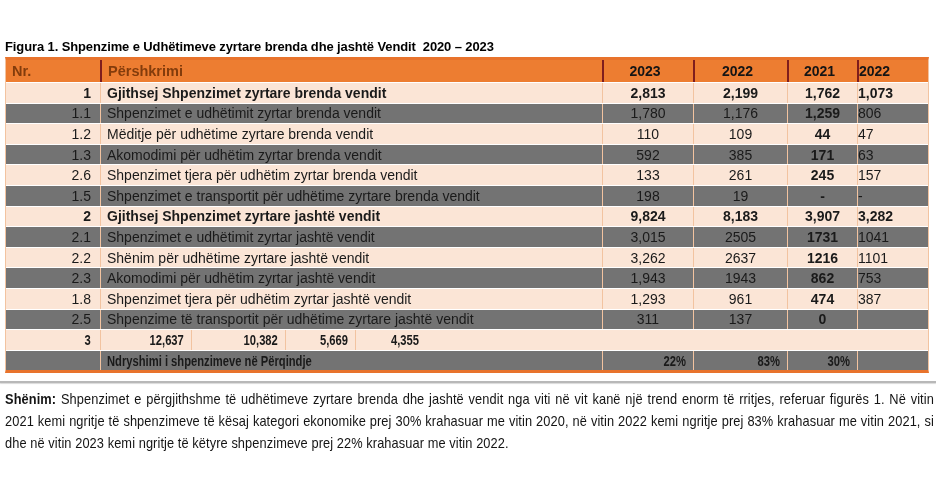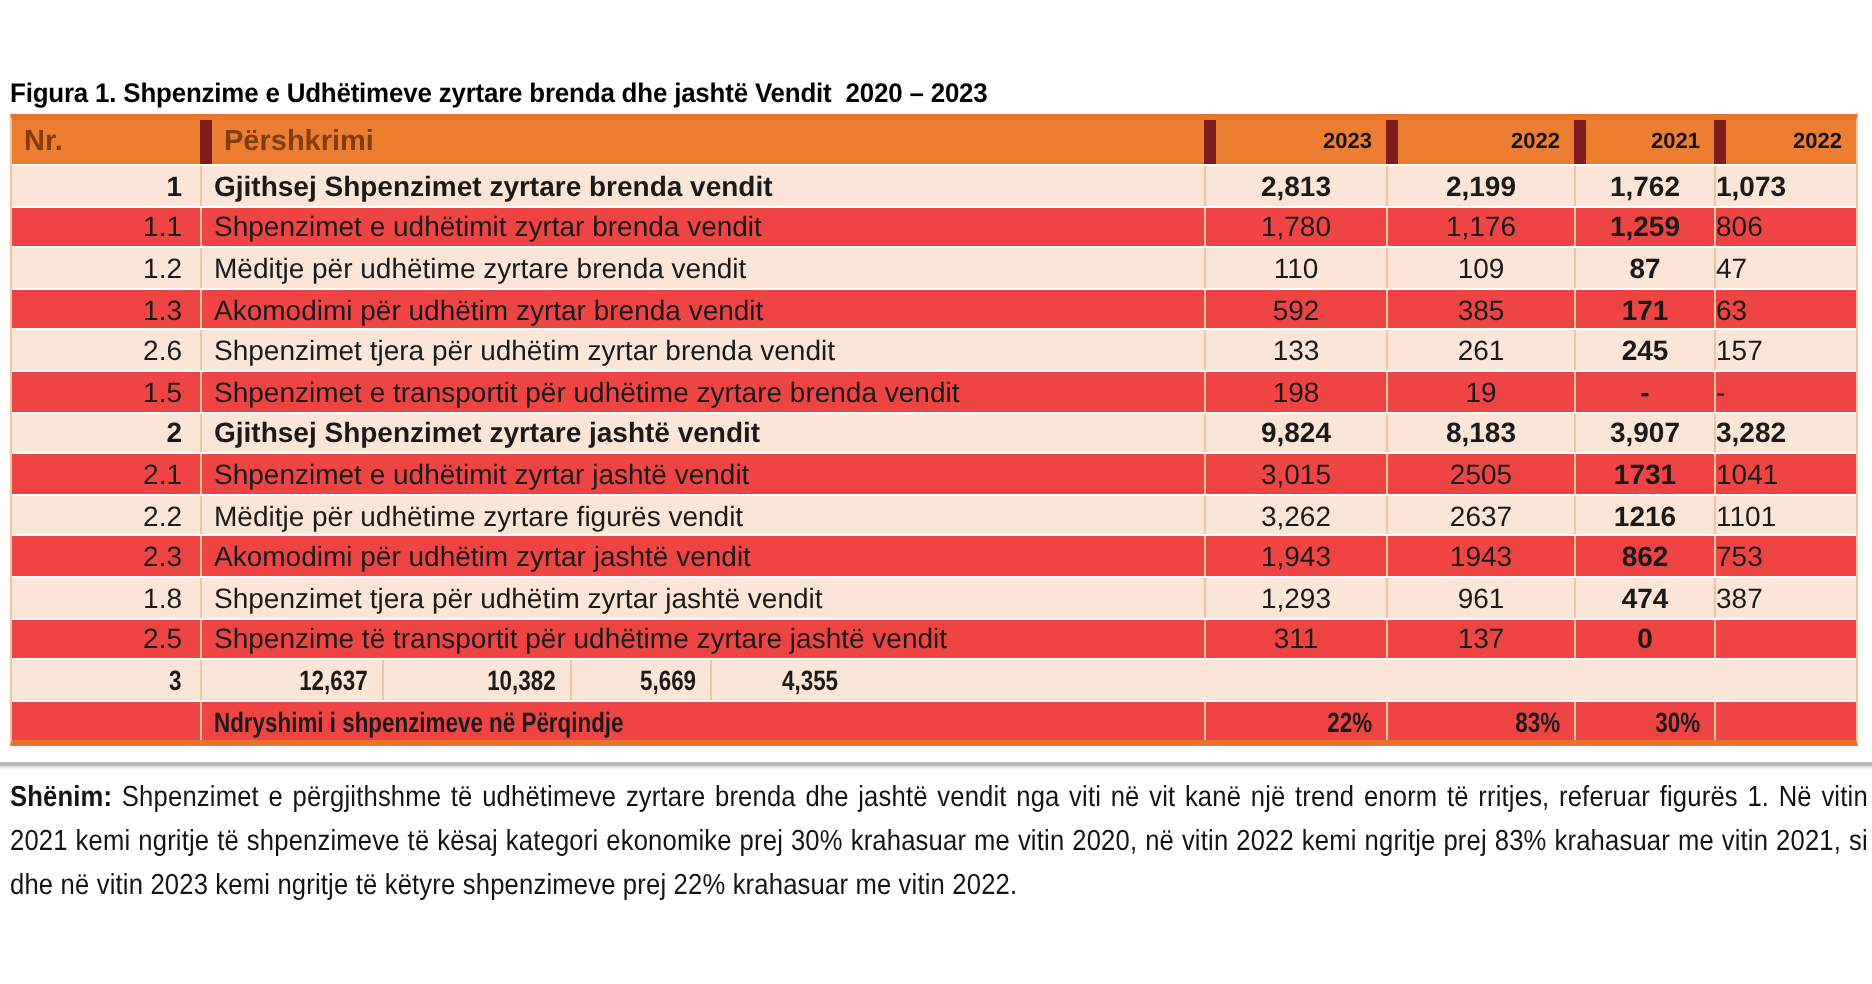--- a/index.html
+++ b/index.html
@@ -12,49 +12,49 @@
     transform: scaleX(0.96); transform-origin: left center;
     white-space: pre; letter-spacing: -0.1px;
   }
 
   .tbl {
     position: absolute; left: 5px; top: 57px; width: 924px;
     border-top: 3px solid #e8732c;
     border-bottom: 3px solid #e8732c;
     border-left: 1px solid #f2c3a0;
     border-right: 1px solid #f2c3a0;
-    background: #ef4444;
+    background: #737373;
   }
   .trow { display: flex; width: 100%; height: 20.6px; border-top: 1px solid #ffffff; }
   .trow.shaded { background: #fbe5d6; }
   .trow.header {
     height: 22px; background: #ed7d31; border-top: none;
   }
   .tcell {
     display: flex; align-items: center; overflow: hidden;
     font-size: 14px; line-height: 14px;
     border-left: 1px solid #f2c3a0;
     flex: 0 0 auto;
   }
   .tcell.first { border-left: none; }
-  .header .tcell { border-left: 6px solid #7f1d1d; }
+  .header .tcell { border-left: 2px solid #7f1d1d; }
   .header .tcell.first { border-left: none; }
 
   .c-nr    { width: 94px;  justify-content: flex-end;  padding-right: 9px; }
   .c-desc  { width: 502px; justify-content: flex-start; padding-left: 6px; }
   .c-y0    { width: 91px;  justify-content: center; }
   .c-y1    { width: 94px;  justify-content: center; }
   .c-y2    { width: 70px;  justify-content: center; font-weight: bold; }
   .c-y3    { width: 71px;  justify-content: flex-start; }
 
   .header .c-nr   { justify-content: flex-start; padding-left: 6px; }
   .header .tcell  { font-weight: bold; }
   .header .c-nr, .header .c-desc { color: #833c0c; font-size: 14.5px; }
   .header .c-y0, .header .c-y1, .header .c-y2, .header .c-y3 {
-    color: #151515; justify-content: flex-end; padding-right: 7px; font-size: 11px; padding-left: 12px;
+    color: #151515; padding-right: 7px; font-size: 14px;
   }
 
   .trow.bold .tcell { font-weight: bold; }
   .trow.num-right .c-y0, .trow.num-right .c-y1,
   .trow.num-right .c-y2, .trow.num-right .c-y3 {
     justify-content: flex-end; padding-right: 7px;
   }
   .trow.condensed .tcell > span { transform: scaleX(0.8); }
   .trow.condensed .c-desc > span { transform-origin: left center; }
   .trow.condensed .c-nr > span,
@@ -149,21 +149,21 @@
         <div class="tcell c-desc">
           <span>Mëditje për udhëtime zyrtare brenda vendit</span>
         </div>
         <div class="tcell c-y0">
           <span>110</span>
         </div>
         <div class="tcell c-y1">
           <span>109</span>
         </div>
         <div class="tcell c-y2">
-          <span>87</span>
+          <span>44</span>
         </div>
         <div class="tcell c-y3">
           <span>47</span>
         </div>
       </div>
       <div class="trow">
         <div class="tcell c-nr first">
           <span>1.3</span>
         </div>
         <div class="tcell c-desc">
@@ -260,21 +260,21 @@
         </div>
         <div class="tcell c-y3">
           <span>1041</span>
         </div>
       </div>
       <div class="trow shaded">
         <div class="tcell c-nr first">
           <span>2.2</span>
         </div>
         <div class="tcell c-desc">
-          <span>Mëditje për udhëtime zyrtare figurës vendit</span>
+          <span>Shënim për udhëtime zyrtare jashtë vendit</span>
         </div>
         <div class="tcell c-y0">
           <span>3,262</span>
         </div>
         <div class="tcell c-y1">
           <span>2637</span>
         </div>
         <div class="tcell c-y2">
           <span>1216</span>
         </div>

